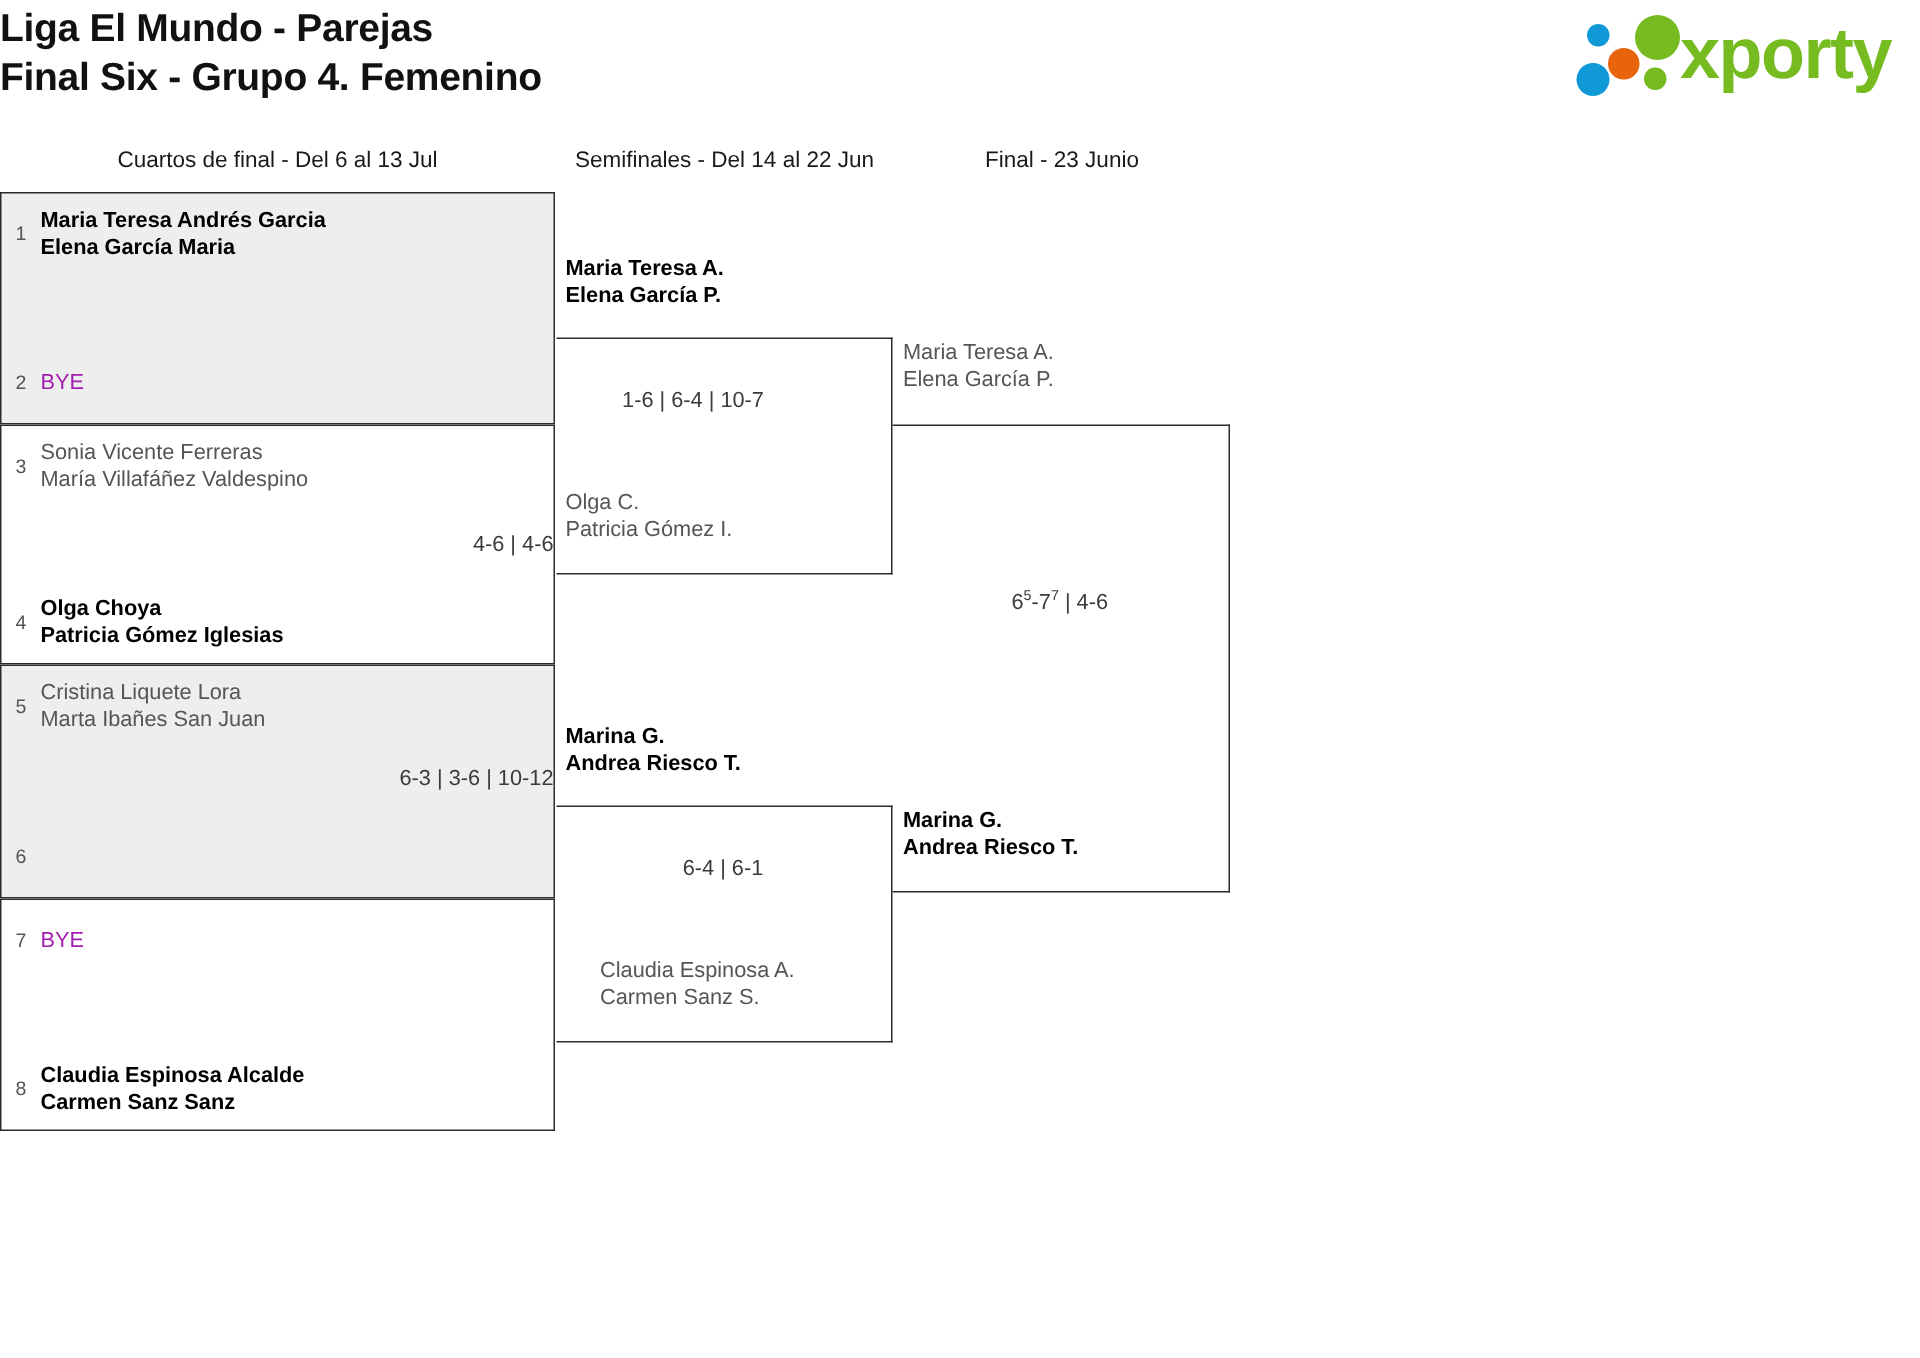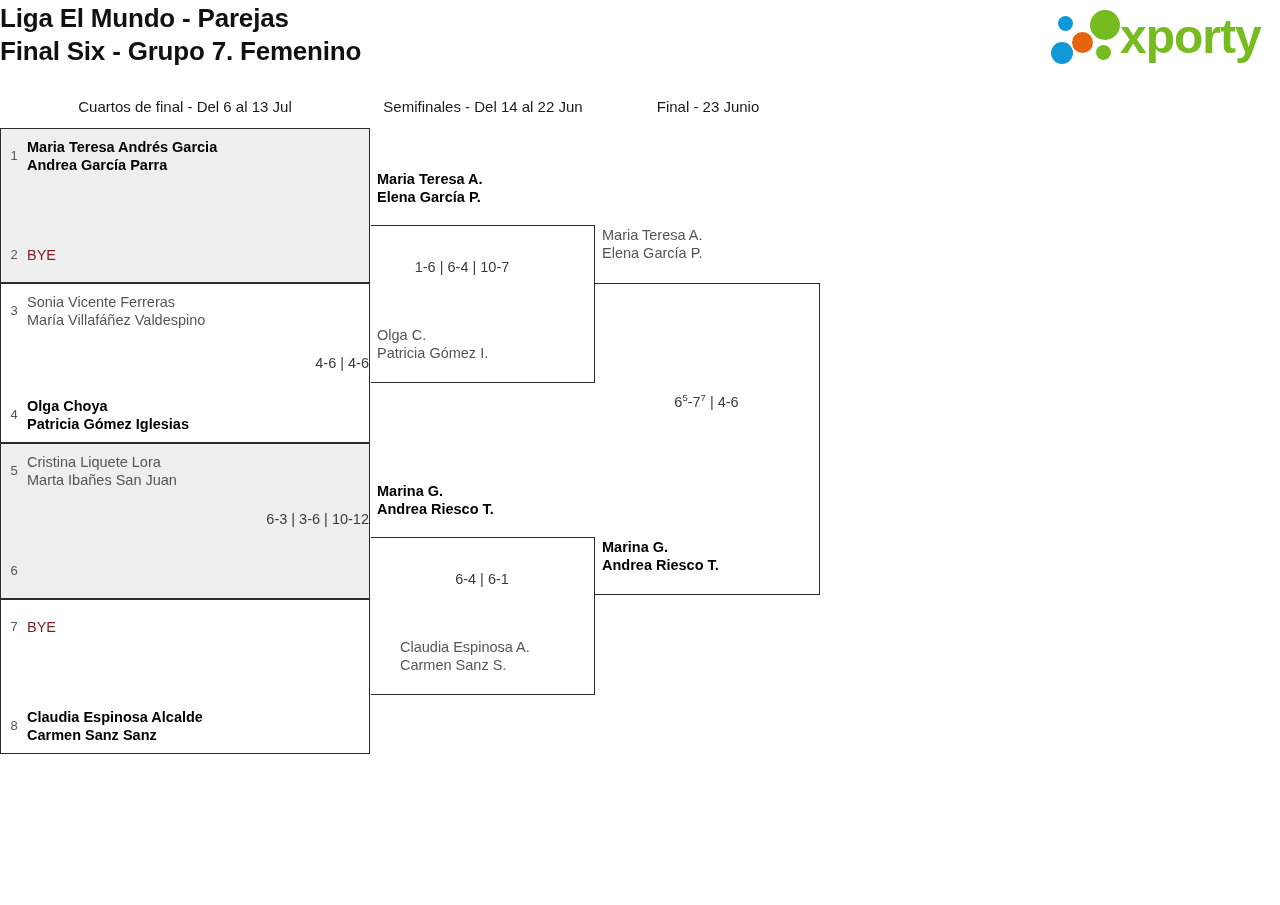--- a/index.html
+++ b/index.html
@@ -111,21 +111,21 @@
     line-height: 16px;
   }
   .players {
     flex: 1 1 auto;
     font-size: 14.5px;
     line-height: 18px;
     color: #555555;
     white-space: pre;
   }
   .players.winner { color: #000000; font-weight: 700; }
-  .players.bye { color: #7f1d1d; }
+  .players.bye { color: #a21caf; }
 
   .score {
     position: absolute;
     left: 0;
     width: 100%;
     text-align: right;
     font-size: 14.5px;
     line-height: 18px;
     color: #3a3a3a;
   }
@@ -156,21 +156,21 @@
     font-size: 9.5px;
     vertical-align: super;
     line-height: 0;
   }
 </style>
 </head>
 <body>
 
 <div id="header">
   <div id="page-title">Liga El Mundo - Parejas
-Final Six - Grupo 7. Femenino</div>
+Final Six - Grupo 4. Femenino</div>
 
   <div id="logo">
     <div id="logo-dots">
       <span class="dot" id="dot-blue-small" style="background: rgb(15, 154, 215);"></span>
       <span class="dot" id="dot-orange" style="background: rgb(232, 100, 12);"></span>
       <span class="dot" id="dot-blue-large" style="background: rgb(15, 154, 215);"></span>
       <span class="dot" id="dot-green-large" style="background: rgb(118, 188, 33);"></span>
       <span class="dot" id="dot-green-small" style="background: rgb(118, 188, 33);"></span>
     </div>
     <div id="logo-wordmark" style="color: rgb(118, 188, 33);">xporty</div>
@@ -180,21 +180,21 @@
 <div id="round-header-0" class="round-header">Cuartos de final - Del 6 al 13 Jul</div>
 <div id="round-header-1" class="round-header">Semifinales - Del 14 al 22 Jun</div>
 <div id="round-header-2" class="round-header">Final - 23 Junio</div>
 
 <div id="bracket">
 
   <div class="qf-match shaded" id="qf-0" style="top:128px;height:155px;">
     <div class="slot slot-top">
       <span class="seed">1</span>
       <span class="players winner">Maria Teresa Andrés Garcia
-Andrea García Parra</span>
+Elena García Maria</span>
     </div>
     <div class="score" style="top:68px;"></div>
     <div class="slot slot-bottom">
       <span class="seed">2</span>
       <span class="players bye">BYE</span>
     </div>
   </div>
 
   <div class="qf-match" id="qf-1" style="top:283px;height:160px;">
     <div class="slot slot-top">

